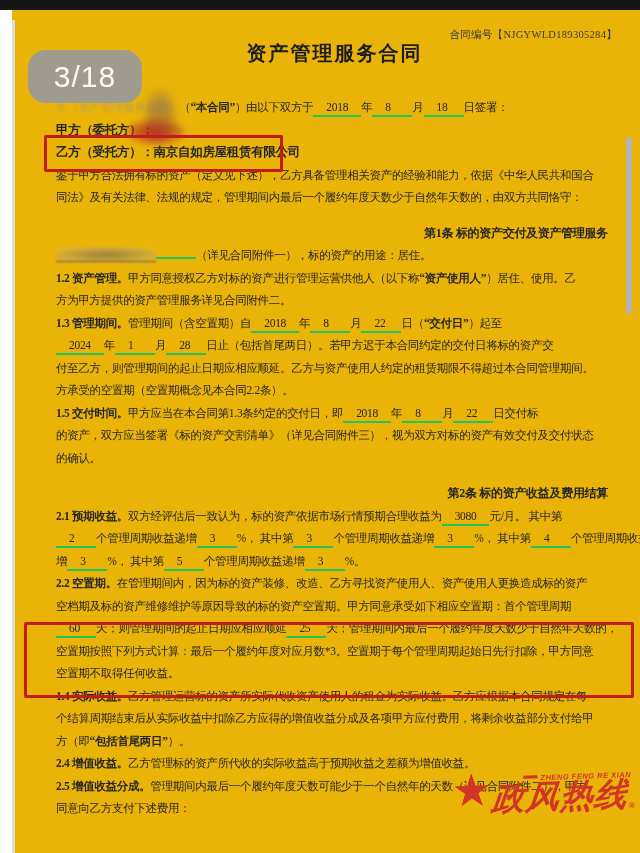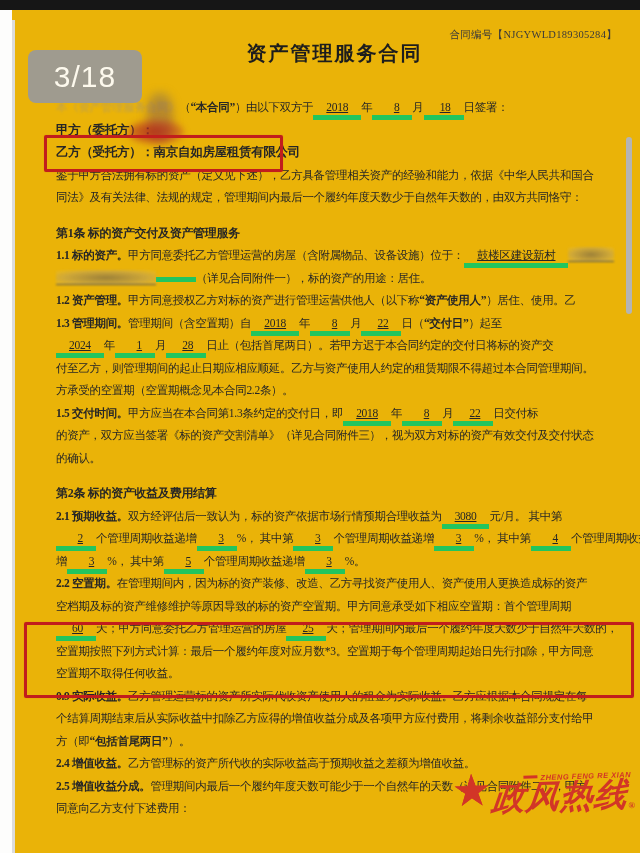--- a/index.html
+++ b/index.html
@@ -28,26 +28,26 @@
     position:absolute;left:0;top:30px;width:645px;text-align:center;
     font-size:20px;font-weight:bold;letter-spacing:2px;color:#1d1d1d;
     font-family:"Liberation Sans","DejaVu Sans",sans-serif;
   }
 
   .doc-body{
     position:absolute;left:44px;top:86px;width:552px;
     font-size:11.5px;letter-spacing:-0.3px;line-height:22.5px;
   }
   .line{height:22.5px;white-space:nowrap;overflow:visible;}
-  .line.heading{text-align:left;font-weight:bold;margin-top:13px;font-size:12px;}
+  .line.heading{text-align:right;font-weight:bold;margin-top:13px;font-size:12px;}
   .line.party{font-weight:bold;font-size:12.5px;}
   .seg-b{font-weight:bold;}
   .seg-u{
-    display:inline-block;min-width:14px;padding:0 13px;text-align:right;
-    border-bottom:5px solid #22c55e;line-height:15px;text-decoration:underline;
+    display:inline-block;min-width:14px;padding:0 13px;text-align:left;
+    border-bottom:2px solid #22c55e;line-height:15px;
   }
   .seg-faded{color:#9b8f88;opacity:.55;filter:blur(1px);}
   .seg-redact{
     display:inline-block;width:46px;height:14px;vertical-align:-3px;
     border-bottom:1px solid #555;
     background:radial-gradient(ellipse at 50% 55%, rgba(105,95,90,.6), rgba(160,150,145,.35) 60%, rgba(205,200,195,.12) 85%, transparent);
     filter:blur(1px);
   }
   .seg-redact.wide{width:100px;}
 
@@ -62,21 +62,21 @@
     filter:blur(5px);
   }
   .smudge-r{
     left:116px;top:110px;width:56px;height:24px;border-radius:50%;
     background:radial-gradient(ellipse at 45% 50%, rgba(175,35,25,.85), rgba(185,60,45,.45) 65%, transparent);
     filter:blur(3px);
   }
 
   .badge{
     position:absolute;left:28px;top:50px;width:114px;height:53px;
-    background:var(--badge-bg);opacity:.93;border-radius:8px;
+    background:var(--badge-bg);opacity:.93;border-radius:18px;
     display:flex;align-items:center;justify-content:center;
     font-family:"Liberation Sans","DejaVu Sans",sans-serif;
     font-size:30px;color:#ffffff;letter-spacing:1px;
   }
 
   .scrollbar{
     position:absolute;left:626px;top:137px;width:6px;height:177px;
     background:var(--scrollbar);border-radius:3px;
   }
 
@@ -112,40 +112,40 @@
   <div class="contract-no">合同编号【NJGYWLD189305284】</div>
   <div class="doc-title">资产管理服务合同</div>
 
   <div class="doc-body">
       <div class="line sign"><span class="seg-faded">本《资产管理服务合同》</span><span class="seg-n">（</span><span class="seg-b">“本合同”</span><span class="seg-n">）由以下双方于</span><span class="seg-u">2018</span><span class="seg-n">年</span><span class="seg-u">8</span><span class="seg-n">月</span><span class="seg-u">18</span><span class="seg-n">日签署：</span></div>
       <div class="line party"><span class="seg-b">甲方（委托方）：</span></div>
       <div class="line party"><span class="seg-b">乙方（受托方）：南京自如房屋租赁有限公司</span></div>
       <div class="line body"><span class="seg-n">鉴于甲方合法拥有标的资产（定义见下述），乙方具备管理相关资产的经验和能力，依据《中华人民共和国合</span></div>
       <div class="line body"><span class="seg-n">同法》及有关法律、法规的规定，管理期间内最后一个履约年度天数少于自然年天数的，由双方共同恪守：</span></div>
       <div class="line heading"><span class="seg-b">第1条 标的资产交付及资产管理服务</span></div>
-      <div class="line body"><span class="seg-b">1.1 标的资产。</span><span class="seg-n">甲方同意委托乙方管理运营的房屋（含附属物品、设备设施）位于：</span><span class="seg-u">鼓楼区建设新村</span><span class="seg-redact"></span></div>
       <div class="line body"><span class="seg-redact wide"></span><span class="seg-u"></span><span class="seg-n">（详见合同附件一），标的资产的用途：居住。</span></div>
       <div class="line body"><span class="seg-b">1.2 资产管理。</span><span class="seg-n">甲方同意授权乙方对标的资产进行管理运营供他人（以下称</span><span class="seg-b">“资产使用人”</span><span class="seg-n">）居住、使用。乙</span></div>
+      <div class="line body"><span class="seg-n">方为甲方提供的资产管理服务详见合同附件二。</span></div>
       <div class="line body"><span class="seg-b">1.3 管理期间。</span><span class="seg-n">管理期间（含空置期）自</span><span class="seg-u">2018</span><span class="seg-n">年</span><span class="seg-u">8</span><span class="seg-n">月</span><span class="seg-u">22</span><span class="seg-n">日（</span><span class="seg-b">“交付日”</span><span class="seg-n">）起至</span></div>
       <div class="line body"><span class="seg-u">2024</span><span class="seg-n">年</span><span class="seg-u">1</span><span class="seg-n">月</span><span class="seg-u">28</span><span class="seg-n">日止（包括首尾两日）。若甲方迟于本合同约定的交付日将标的资产交</span></div>
       <div class="line body"><span class="seg-n">付至乙方，则管理期间的起止日期应相应顺延。乙方与资产使用人约定的租赁期限不得超过本合同管理期间。</span></div>
       <div class="line body"><span class="seg-n">方承受的空置期（空置期概念见本合同2.2条）。</span></div>
       <div class="line body"><span class="seg-b">1.5 交付时间。</span><span class="seg-n">甲方应当在本合同第1.3条约定的交付日，即</span><span class="seg-u">2018</span><span class="seg-n">年</span><span class="seg-u">8</span><span class="seg-n">月</span><span class="seg-u">22</span><span class="seg-n">日交付标</span></div>
       <div class="line body"><span class="seg-n">的资产，双方应当签署《标的资产交割清单》（详见合同附件三），视为双方对标的资产有效交付及交付状态</span></div>
       <div class="line body"><span class="seg-n">的确认。</span></div>
       <div class="line heading"><span class="seg-b">第2条 标的资产收益及费用结算</span></div>
       <div class="line body"><span class="seg-b">2.1 预期收益。</span><span class="seg-n">双方经评估后一致认为，标的资产依据市场行情预期合理收益为</span><span class="seg-u">3080</span><span class="seg-n">元/月。 其中第</span></div>
       <div class="line body"><span class="seg-u">2</span><span class="seg-n">个管理周期收益递增</span><span class="seg-u">3</span><span class="seg-n">%， 其中第</span><span class="seg-u">3</span><span class="seg-n">个管理周期收益递增</span><span class="seg-u">3</span><span class="seg-n">%， 其中第</span><span class="seg-u">4</span><span class="seg-n">个管理周期收益递</span></div>
       <div class="line body"><span class="seg-n">增</span><span class="seg-u">3</span><span class="seg-n">%， 其中第</span><span class="seg-u">5</span><span class="seg-n">个管理周期收益递增</span><span class="seg-u">3</span><span class="seg-n">%。</span></div>
       <div class="line body"><span class="seg-b">2.2 空置期。</span><span class="seg-n">在管理期间内，因为标的资产装修、改造、乙方寻找资产使用人、资产使用人更换造成标的资产</span></div>
       <div class="line body"><span class="seg-n">空档期及标的资产维修维护等原因导致的标的资产空置期。甲方同意承受如下相应空置期：首个管理周期</span></div>
-      <div class="line body"><span class="seg-u">60</span><span class="seg-n">天；甲方同意委托乙方管理运营的房屋</span><span class="seg-u">25</span><span class="seg-n">天；管理期间内最后一个履约年度天数少于自然年天数的，</span></div>
+      <div class="line body"><span class="seg-u">60</span><span class="seg-n">天；则管理期间的起止日期应相应顺延</span><span class="seg-u">25</span><span class="seg-n">天；管理期间内最后一个履约年度天数少于自然年天数的，</span></div>
       <div class="line body"><span class="seg-n">空置期按照下列方式计算：最后一个履约年度对应月数*3。空置期于每个管理周期起始日先行扣除，甲方同意</span></div>
       <div class="line body"><span class="seg-n">空置期不取得任何收益。</span></div>
-      <div class="line body"><span class="seg-b">0.9 实际收益。</span><span class="seg-n">乙方管理运营标的资产所实际代收资产使用人的租金为实际收益。乙方应根据本合同规定在每</span></div>
+      <div class="line body"><span class="seg-b">1.4 实际收益。</span><span class="seg-n">乙方管理运营标的资产所实际代收资产使用人的租金为实际收益。乙方应根据本合同规定在每</span></div>
       <div class="line body"><span class="seg-n">个结算周期结束后从实际收益中扣除乙方应得的增值收益分成及各项甲方应付费用，将剩余收益部分支付给甲</span></div>
       <div class="line body"><span class="seg-n">方（即</span><span class="seg-b">“包括首尾两日”</span><span class="seg-n">）。</span></div>
       <div class="line body"><span class="seg-b">2.4 增值收益。</span><span class="seg-n">乙方管理标的资产所代收的实际收益高于预期收益之差额为增值收益。</span></div>
       <div class="line body"><span class="seg-b">2.5 增值收益分成。</span><span class="seg-n">管理期间内最后一个履约年度天数可能少于一个自然年的天数（详见合同附件二），甲方</span></div>
       <div class="line body"><span class="seg-n">同意向乙方支付下述费用：</span></div>
     </div>
 
   <div class="smudge smudge-v"></div>
   <div class="smudge smudge-r"></div>
 

